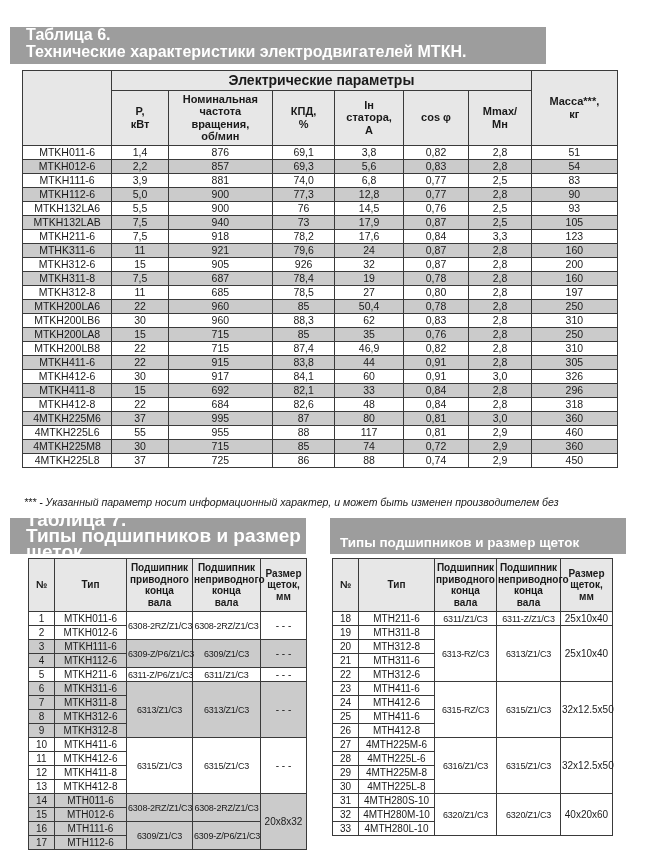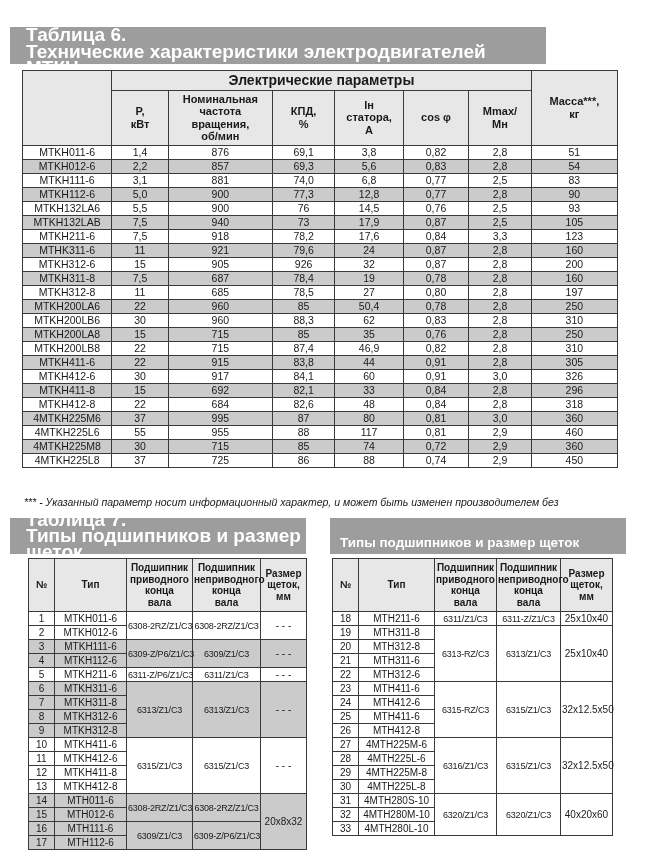--- a/index.html
+++ b/index.html
@@ -6,21 +6,21 @@
   .page {
     width:645px; height:862px; position:relative; overflow:hidden;
     background:#ffffff; color:#1a1a1a;
     font-family:"Liberation Sans", sans-serif;
   }
   .titlebar {
     position:absolute; background:#9d9d9d; color:#ffffff; font-weight:bold;
     box-sizing:border-box; display:flex; flex-direction:column;
   }
   #bar6 { left:10px; top:27px; width:536px; height:37px; padding-left:16px;
-          font-size:19px; line-height:16.5px; justify-content:flex-start; }
+          font-size:16px; line-height:16.5px; justify-content:flex-start; }
   #bar7l { left:10px; top:518px; width:296px; height:36px; padding-left:16px;
            font-size:19px; line-height:16px; justify-content:center; }
   #bar7r { left:330px; top:518px; width:296px; height:36px; padding-left:10px;
            font-size:13.5px; line-height:16px; justify-content:flex-end; padding-bottom:3px; }
   table { border-collapse:collapse; table-layout:fixed; }
   th, td { border:1px solid #3a3a3a; box-sizing:border-box; }
   th { background:#e7e7e7; font-weight:bold; white-space:pre-line; text-align:center; vertical-align:middle; }
   td { text-align:center; vertical-align:middle; background:#ffffff; }
   tr.stripe td { background:#cbcbcb; }
 
@@ -103,21 +103,21 @@
           <td>2,2</td>
           <td>857</td>
           <td>69,3</td>
           <td>5,6</td>
           <td>0,83</td>
           <td>2,8</td>
           <td>54</td>
         </tr>
         <tr>
           <td>MTKH111-6</td>
-          <td>3,1</td>
+          <td>3,9</td>
           <td>881</td>
           <td>74,0</td>
           <td>6,8</td>
           <td>0,77</td>
           <td>2,5</td>
           <td>83</td>
         </tr>
         <tr class="stripe">
           <td>MTKH112-6</td>
           <td>5,0</td>

